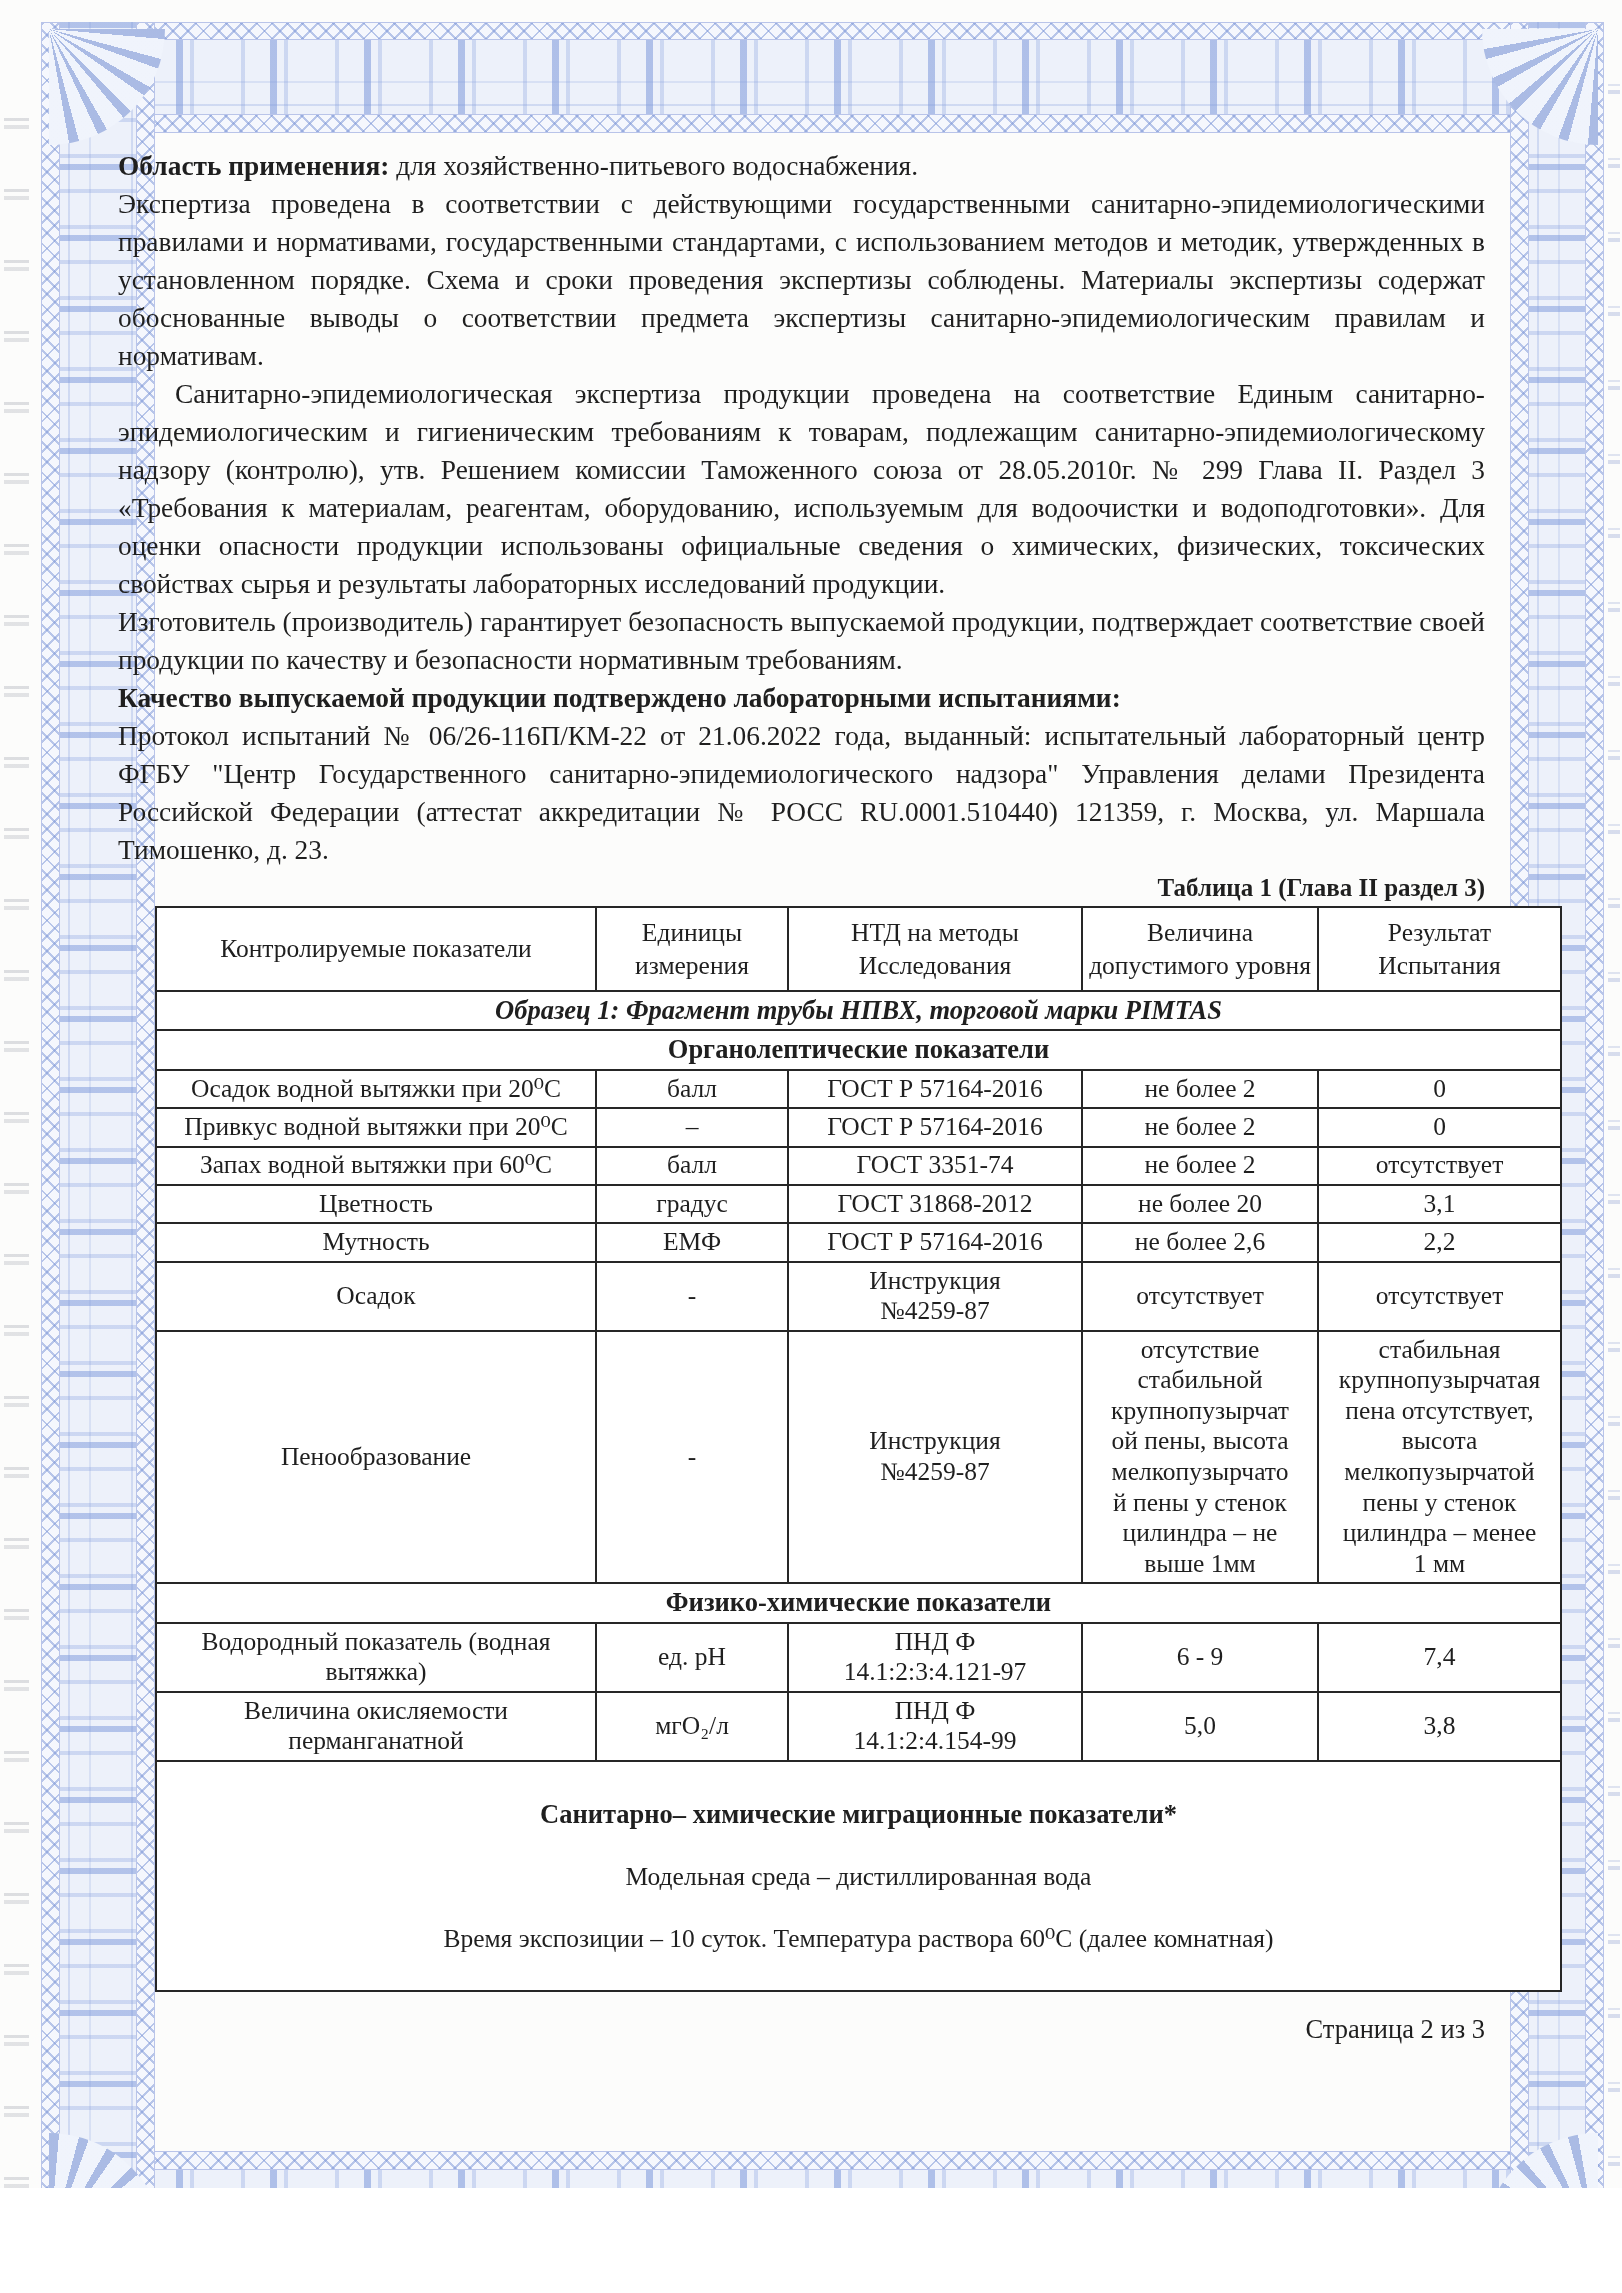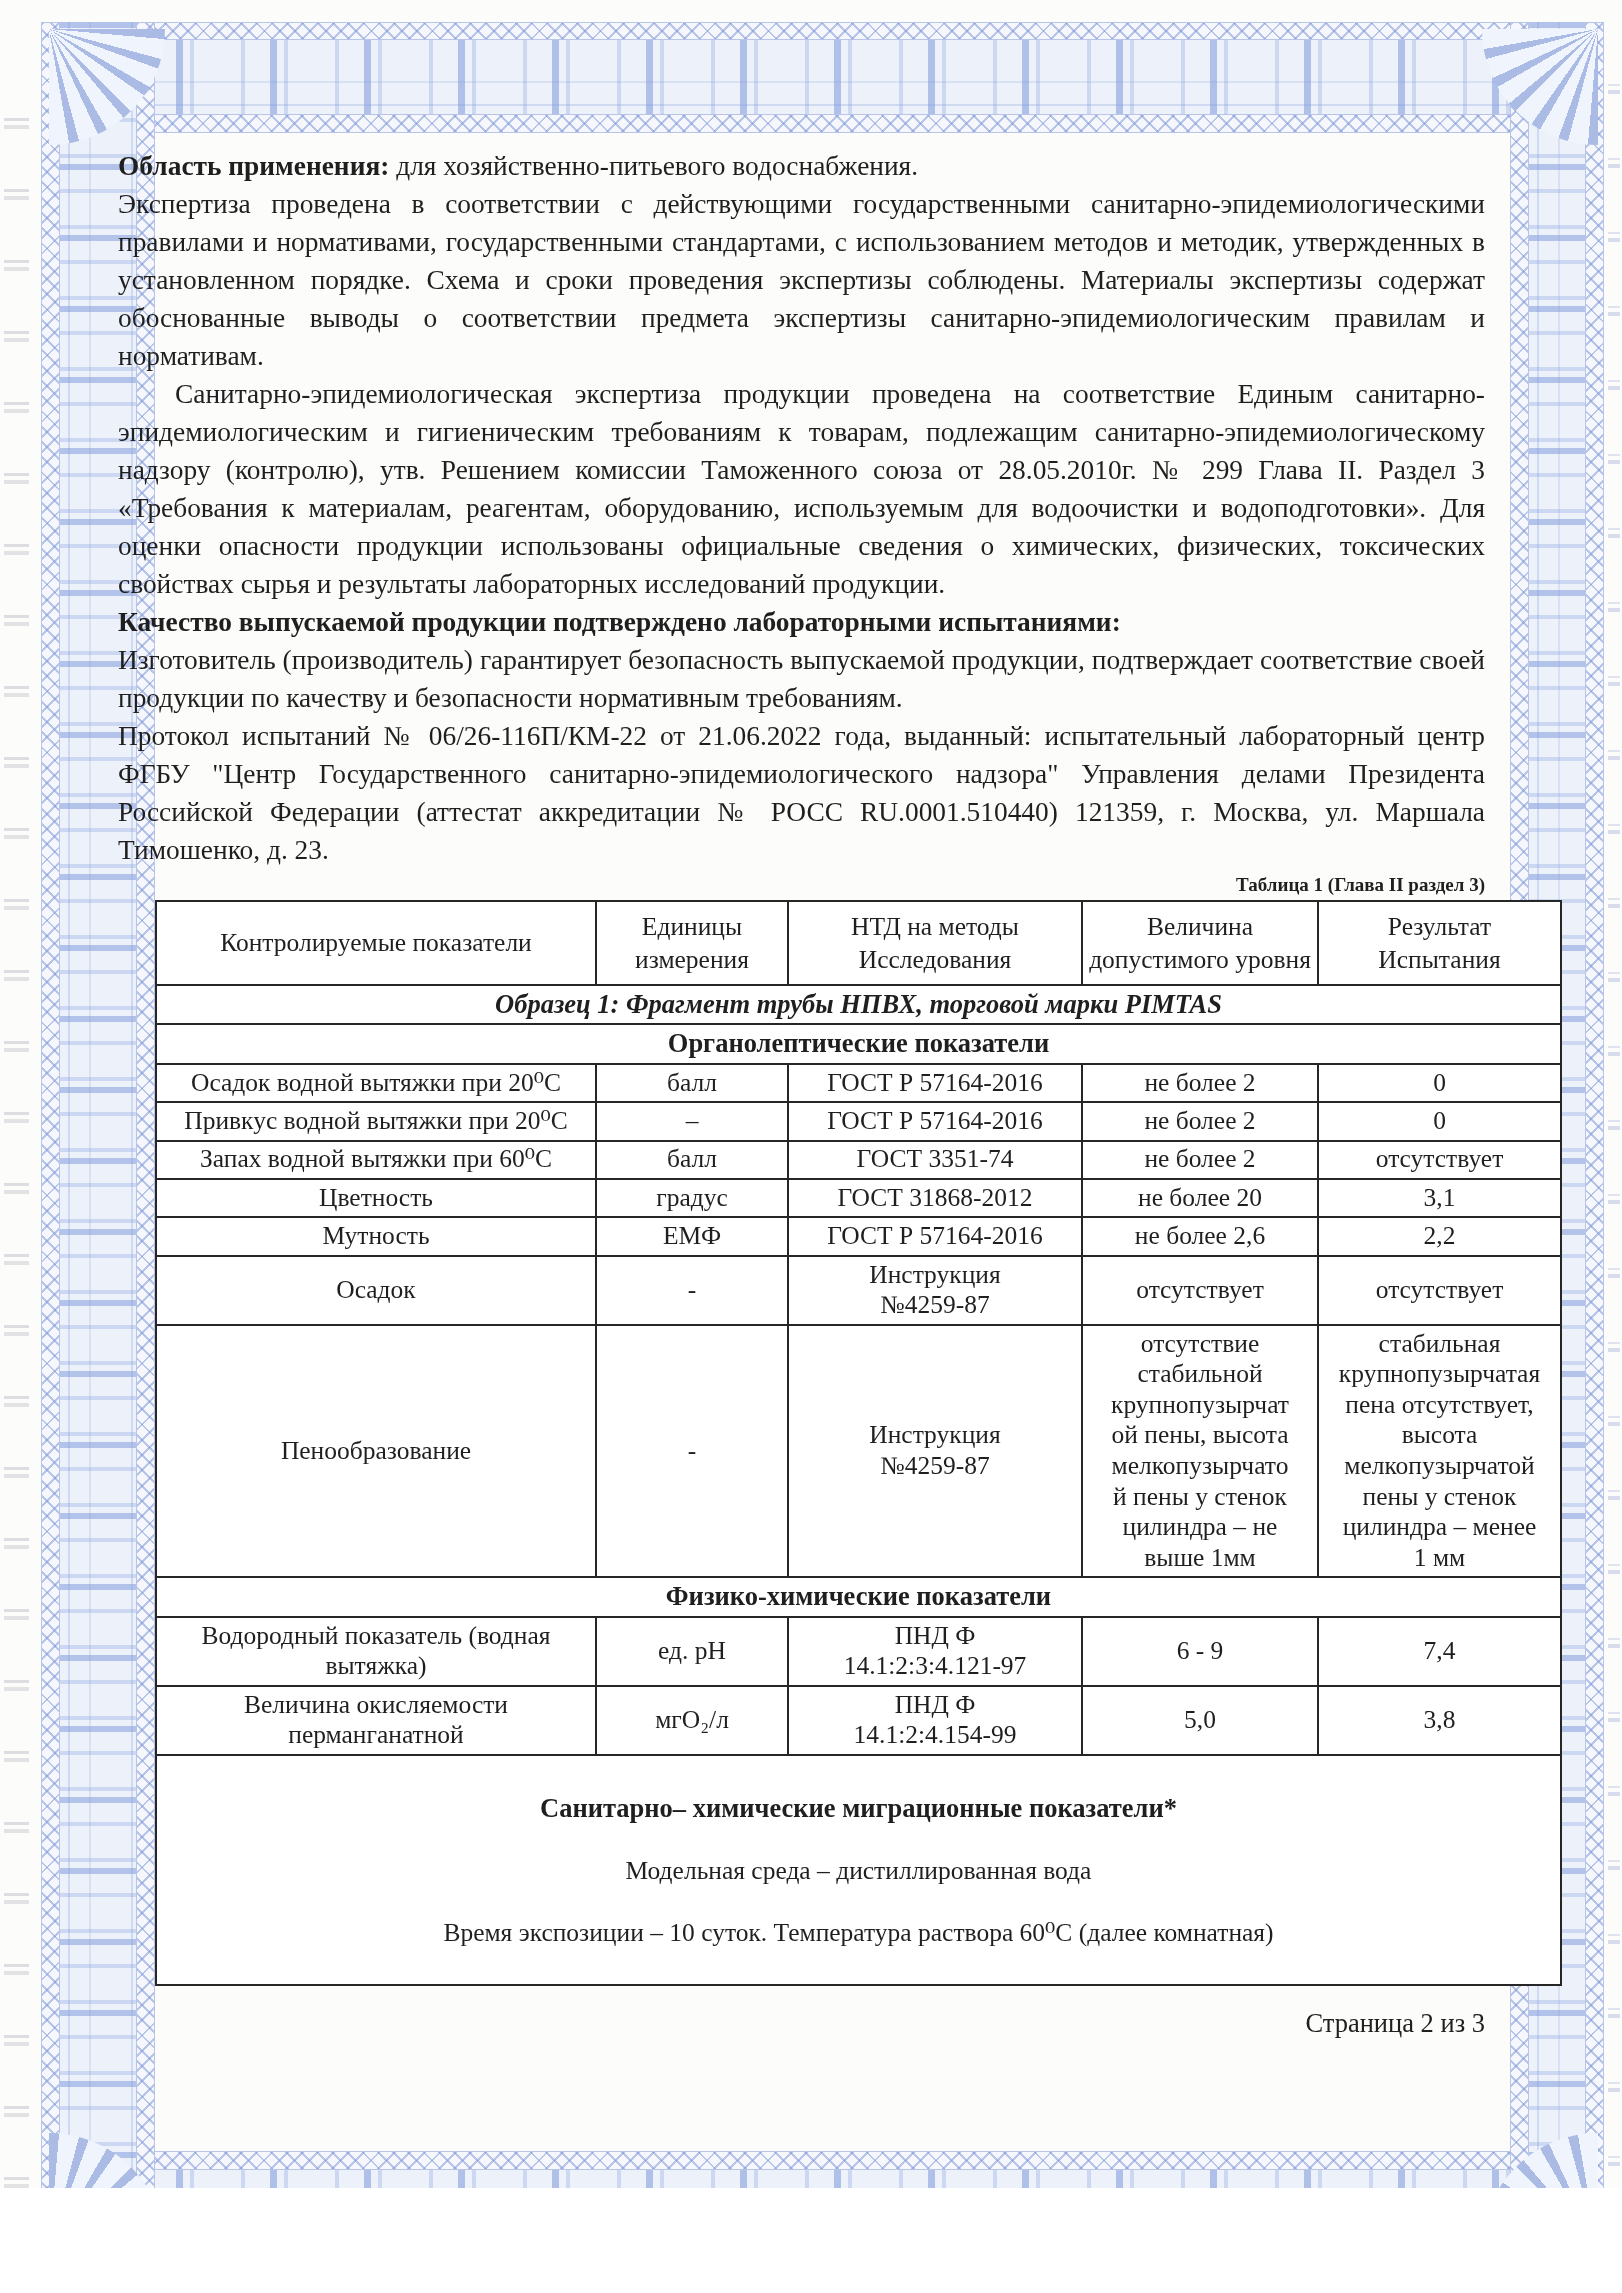--- a/index.html
+++ b/index.html
@@ -76,21 +76,21 @@
       transparent 53px 57px, rgba(120,140,200,.22) 57px 59px, transparent 59px 74px); }
   .scan-line { position:absolute; left:0; top:2274px; width:100%; height:2.9px; background:#8f9094; opacity:.8; z-index:0; }
 
   
   .content { position:absolute; left:118px; top:147px; width:1367px; z-index:3; }
 
   .para { margin:0; font-size:27.4px; line-height:38px; text-align:justify; }
   .para .lead { font-weight:bold; }
   .para.indent { text-indent:57px; }
 
-  .caption { text-align:right; font-weight:bold; font-size:19px; margin:4.9px 0 3.9px 0; }
+  .caption { text-align:right; font-weight:bold; font-size:25px; margin:4.9px 0 3.9px 0; }
 
   table.results {
     border-collapse:collapse; table-layout:fixed;
     width:1406px; margin-left:37px;
     background:#ffffff;
     border:2.9px solid #262626;
     font-size:25.5px;
   }
   table.results td, table.results th {
     border:2px solid #262626;
@@ -141,22 +141,22 @@
   <div class="corner corner-br"></div>
   <div class="bleed-left"></div>
   <div class="bleed-right"></div>
   <div class="scan-line"></div>
 
   <div class="content">
 
     <p class="para"><span class="lead">Область применения:</span><span> для хозяйственно-питьевого водоснабжения.</span></p>
     <p class="para"><span>Экспертиза проведена в соответствии с действующими государственными санитарно-эпидемиологическими правилами и нормативами, государственными стандартами, с использованием методов и методик, утвержденных в установленном порядке. Схема и сроки проведения экспертизы соблюдены. Материалы экспертизы содержат обоснованные выводы о соответствии предмета экспертизы санитарно-эпидемиологическим правилам и нормативам.</span></p>
     <p class="para indent"><span>Санитарно-эпидемиологическая экспертиза продукции проведена на соответствие Единым санитарно-эпидемиологическим и гигиеническим требованиям к товарам, подлежащим санитарно-эпидемиологическому надзору (контролю), утв. Решением комиссии Таможенного союза от 28.05.2010г. № 299 Глава II. Раздел 3 «Требования  к материалам, реагентам, оборудованию, используемым для водоочистки и водоподготовки». Для оценки опасности продукции использованы официальные сведения о химических, физических, токсических свойствах сырья и результаты лабораторных исследований продукции.</span></p>
+    <p class="para"><span>Изготовитель (производитель) гарантирует безопасность выпускаемой продукции, подтверждает соответствие своей продукции по качеству и безопасности нормативным требованиям.</span></p>
     <p class="para"><span class="lead">Качество выпускаемой продукции подтверждено лабораторными испытаниями:</span></p>
-    <p class="para"><span>Изготовитель (производитель) гарантирует безопасность выпускаемой продукции, подтверждает соответствие своей продукции по качеству и безопасности нормативным требованиям.</span></p>
     <p class="para"><span>Протокол испытаний № 06/26-116П/КМ-22 от 21.06.2022 года, выданный: испытательный лабораторный центр ФГБУ "Центр Государственного санитарно-эпидемиологического надзора" Управления делами Президента Российской Федерации (аттестат аккредитации № РОСС RU.0001.510440) 121359, г. Москва, ул. Маршала Тимошенко, д. 23.</span></p>
 
     <div class="caption">Таблица 1 (Глава II раздел 3)</div>
 
     <table class="results">
       <colgroup>
         <col style="width:440px">
           <col style="width:192px">
           <col style="width:294px">
           <col style="width:236px">

